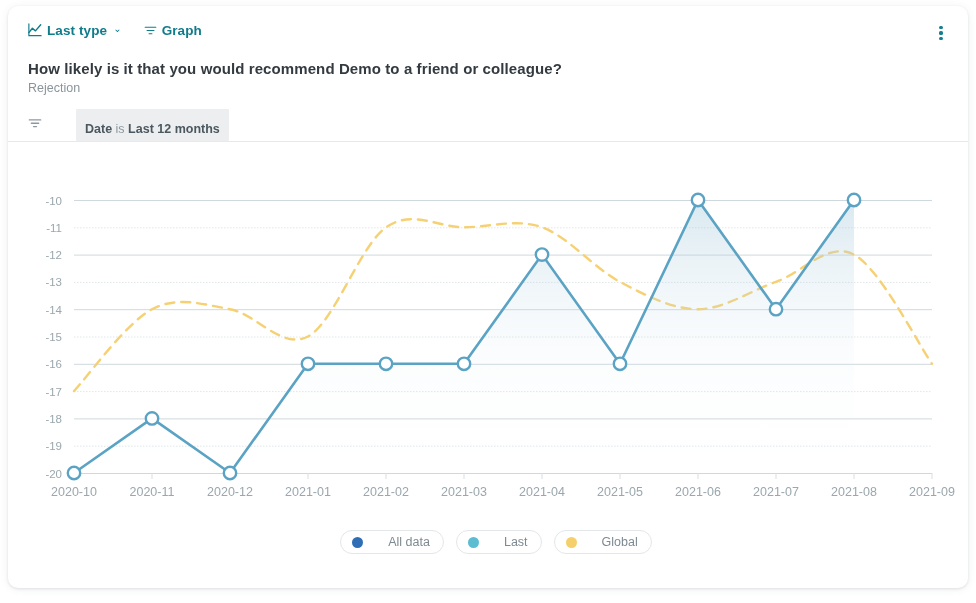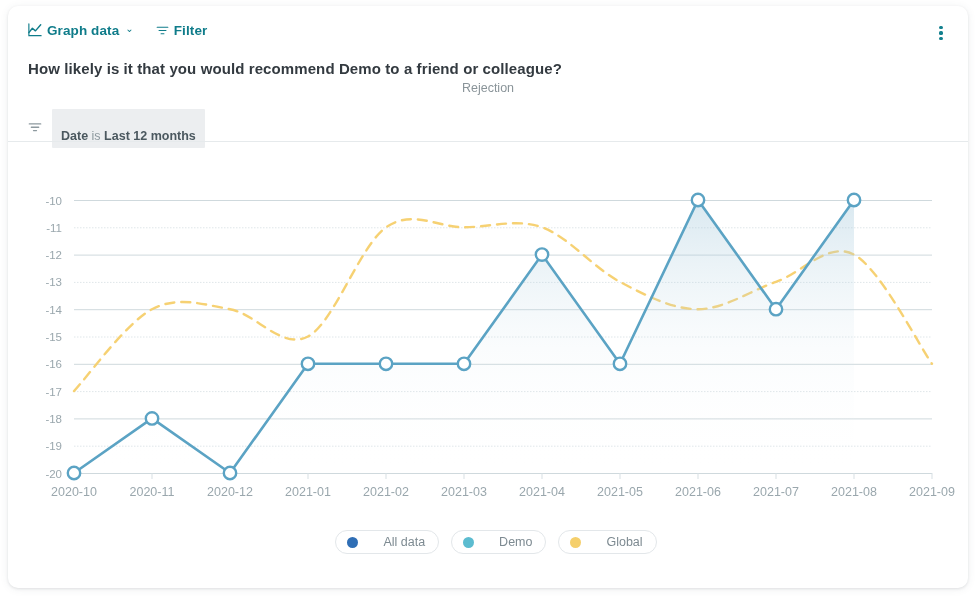--- a/index.html
+++ b/index.html
@@ -61,36 +61,36 @@
     margin-top: 20px;
     font-size: 15px;
     font-weight: bold;
     color: #333a40;
     letter-spacing: .1px;
   }
   .q-sub {
     margin-top: 4px;
     font-size: 12.5px;
     color: #8a9499;
-    text-align: center;
   }
   .filter-row {
     margin-top: 14px;
     display: flex;
     align-items: center;
     gap: 10px;
   }
   .pill {
     background: #eceef0;
     border-radius: 1px;
-    padding: 20px 9px 5px 9px;
+    padding: 13px 9px 5px 9px;
     font-size: 12.5px;
     color: #55636b;
     cursor: pointer;
     user-select: none;
+    margin-left: 24px;
   }
   .pill b { font-weight: bold; color: #4b585f; }
   .pill i { font-style: normal; color: #8d999f; }
   .kebab {
     position: absolute;
     right: 16px;
     top: 16px;
     width: 22px;
     height: 22px;
     display: flex;
@@ -162,33 +162,33 @@
     <div class="card-header">
 
       <div class="toolbar">
         <div class="tool-btn">
           <span>
             <svg width="14" height="14" viewBox="0 0 16 16">
               <polyline points="1,11 5,6 8.5,9 14.5,2" fill="none" stroke="#0f7c8a" stroke-width="1.6" stroke-linecap="round" stroke-linejoin="round"></polyline>
               <polyline points="1,1 1,14.5 15,14.5" fill="none" stroke="#0f7c8a" stroke-width="1.3" stroke-linecap="round"></polyline>
             </svg>
           </span>
-          <span>Graph data</span>
+          <span>Last type</span>
           <span class="chev">⌄</span>
         </div>
 
         <div class="tool-btn">
           <span>
             <svg width="13" height="13" viewBox="0 0 16 16">
               <line x1="1.5" y1="4" x2="14.5" y2="4" stroke="#0f7c8a" stroke-width="1.5" stroke-linecap="round"></line>
               <line x1="3.8" y1="8" x2="12.2" y2="8" stroke="#0f7c8a" stroke-width="1.5" stroke-linecap="round"></line>
               <line x1="6.3" y1="12" x2="9.7" y2="12" stroke="#0f7c8a" stroke-width="1.5" stroke-linecap="round"></line>
             </svg>
           </span>
-          <span>Filter</span>
+          <span>Graph</span>
         </div>
       </div>
 
       <div class="q-title">How likely is it that you would recommend Demo to a friend or colleague?</div>
       <div class="q-sub">Rejection</div>
 
       <div class="filter-row">
         <span>
           <svg width="14" height="14" viewBox="0 0 16 16">
             <line x1="1.5" y1="4.5" x2="14.5" y2="4.5" stroke="#8d999f" stroke-width="1.5" stroke-linecap="round"></line>
@@ -279,21 +279,21 @@
           <circle cx="760" cy="167.2" r="6.2" fill="#ffffff" stroke="#5ba3c4" stroke-width="2.4"></circle>
           <circle cx="838" cy="58" r="6.2" fill="#ffffff" stroke="#5ba3c4" stroke-width="2.4"></circle>
         </svg>
       <div class="legend" id="legend">
           <div class="legend-item">
             <span class="legend-dot" style="background: rgb(47, 110, 181);"></span>
             <span>All data</span>
           </div>
           <div class="legend-item">
             <span class="legend-dot" style="background: rgb(92, 188, 208);"></span>
-            <span>Demo</span>
+            <span>Last</span>
           </div>
           <div class="legend-item">
             <span class="legend-dot" style="background: rgb(245, 207, 107);"></span>
             <span>Global</span>
           </div>
         </div>
     </div>
 
   </div>
 </div>

